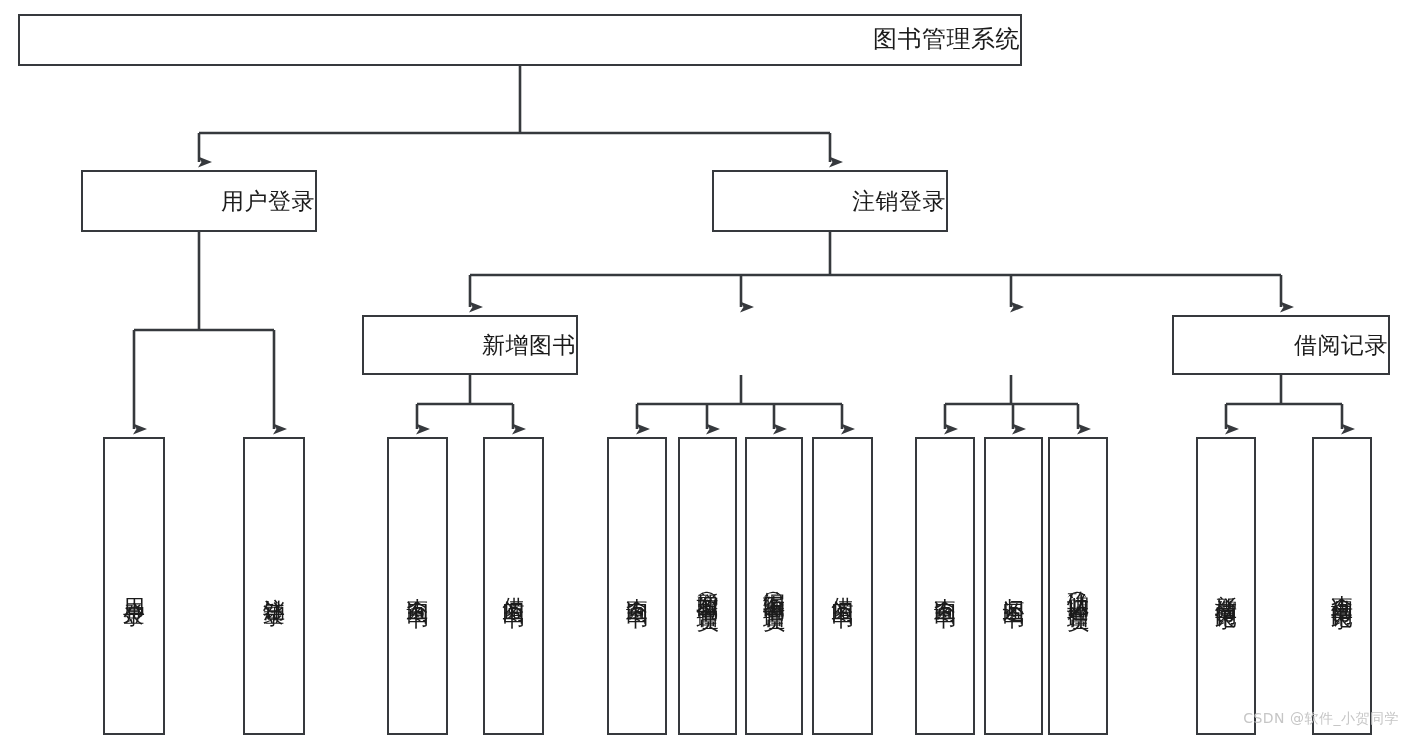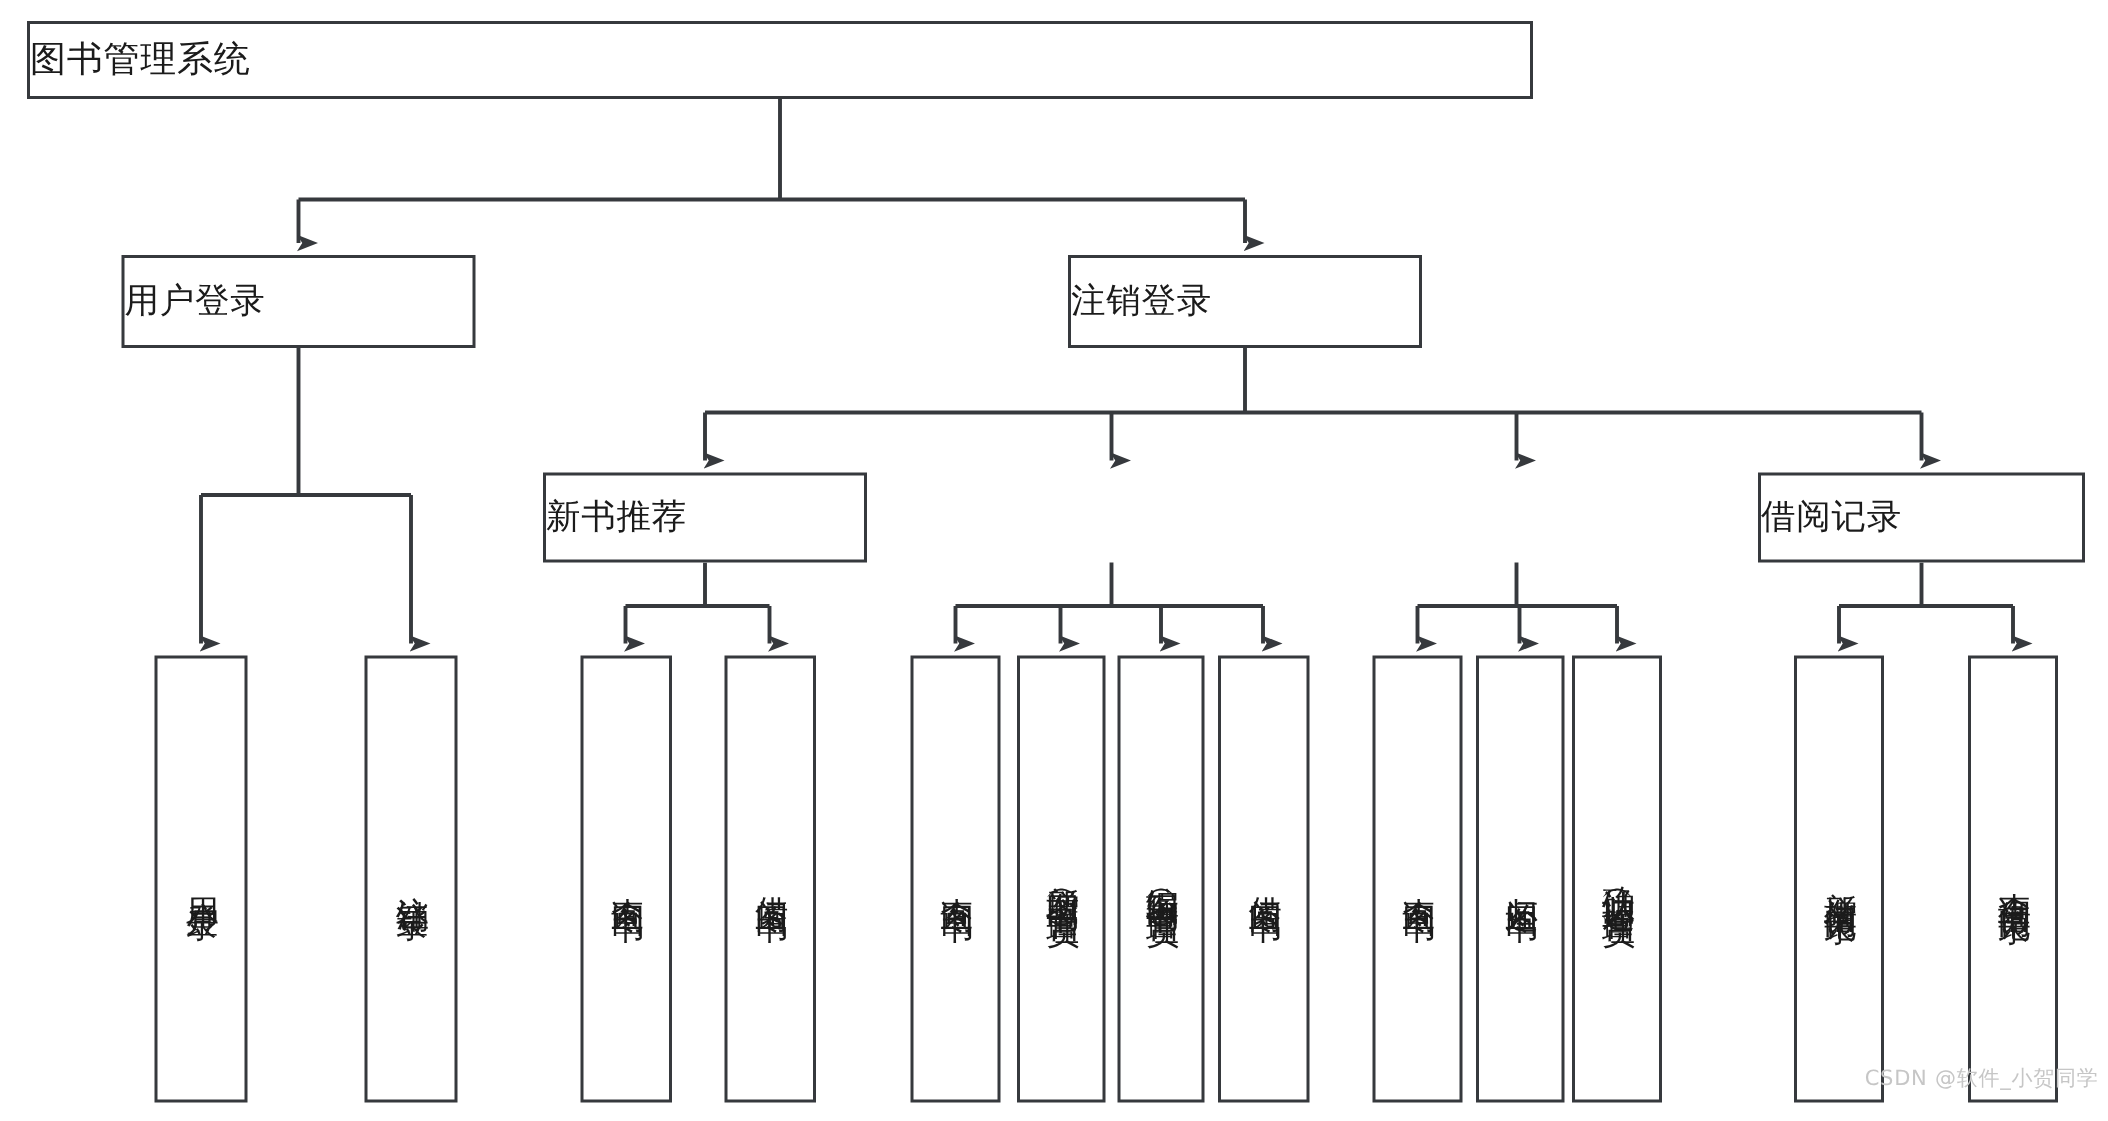--- a/index.html
+++ b/index.html
@@ -26,21 +26,21 @@
     height: 747px;
     pointer-events: none;
   }
   .node {
     position: absolute;
     box-sizing: border-box;
     background: #ffffff;
     border: 2px solid #36393d;
     display: flex;
     align-items: center;
-    justify-content: flex-start;
+    justify-content: flex-end;
     color: #1b1b1b;
     z-index: 2;
   }
   .node .label {
     display: block;
     text-align: center;
     line-height: 1.05;
     letter-spacing: 0.5px;
     white-space: nowrap;
   }
@@ -143,21 +143,21 @@
 
   <div class="node h" style="left:81px; top:170px; width:236px; height:62px;">
     <span class="label">用户登录</span>
   </div>
 
   <div class="node h" style="left:712px; top:170px; width:236px; height:62px;">
     <span class="label">注销登录</span>
   </div>
 
   <div class="node h" style="left:362px; top:315px; width:216px; height:60px;">
-    <span class="label">新书推荐</span>
+    <span class="label">新增图书</span>
   </div>
 
 
 
   <div class="node h" style="left:1172px; top:315px; width:218px; height:60px;">
     <span class="label">借阅记录</span>
   </div>
 
   <div class="node v" style="left:103px; top:437px; width:62px; height:298px;">
     <span class="label">用户登录</span>

